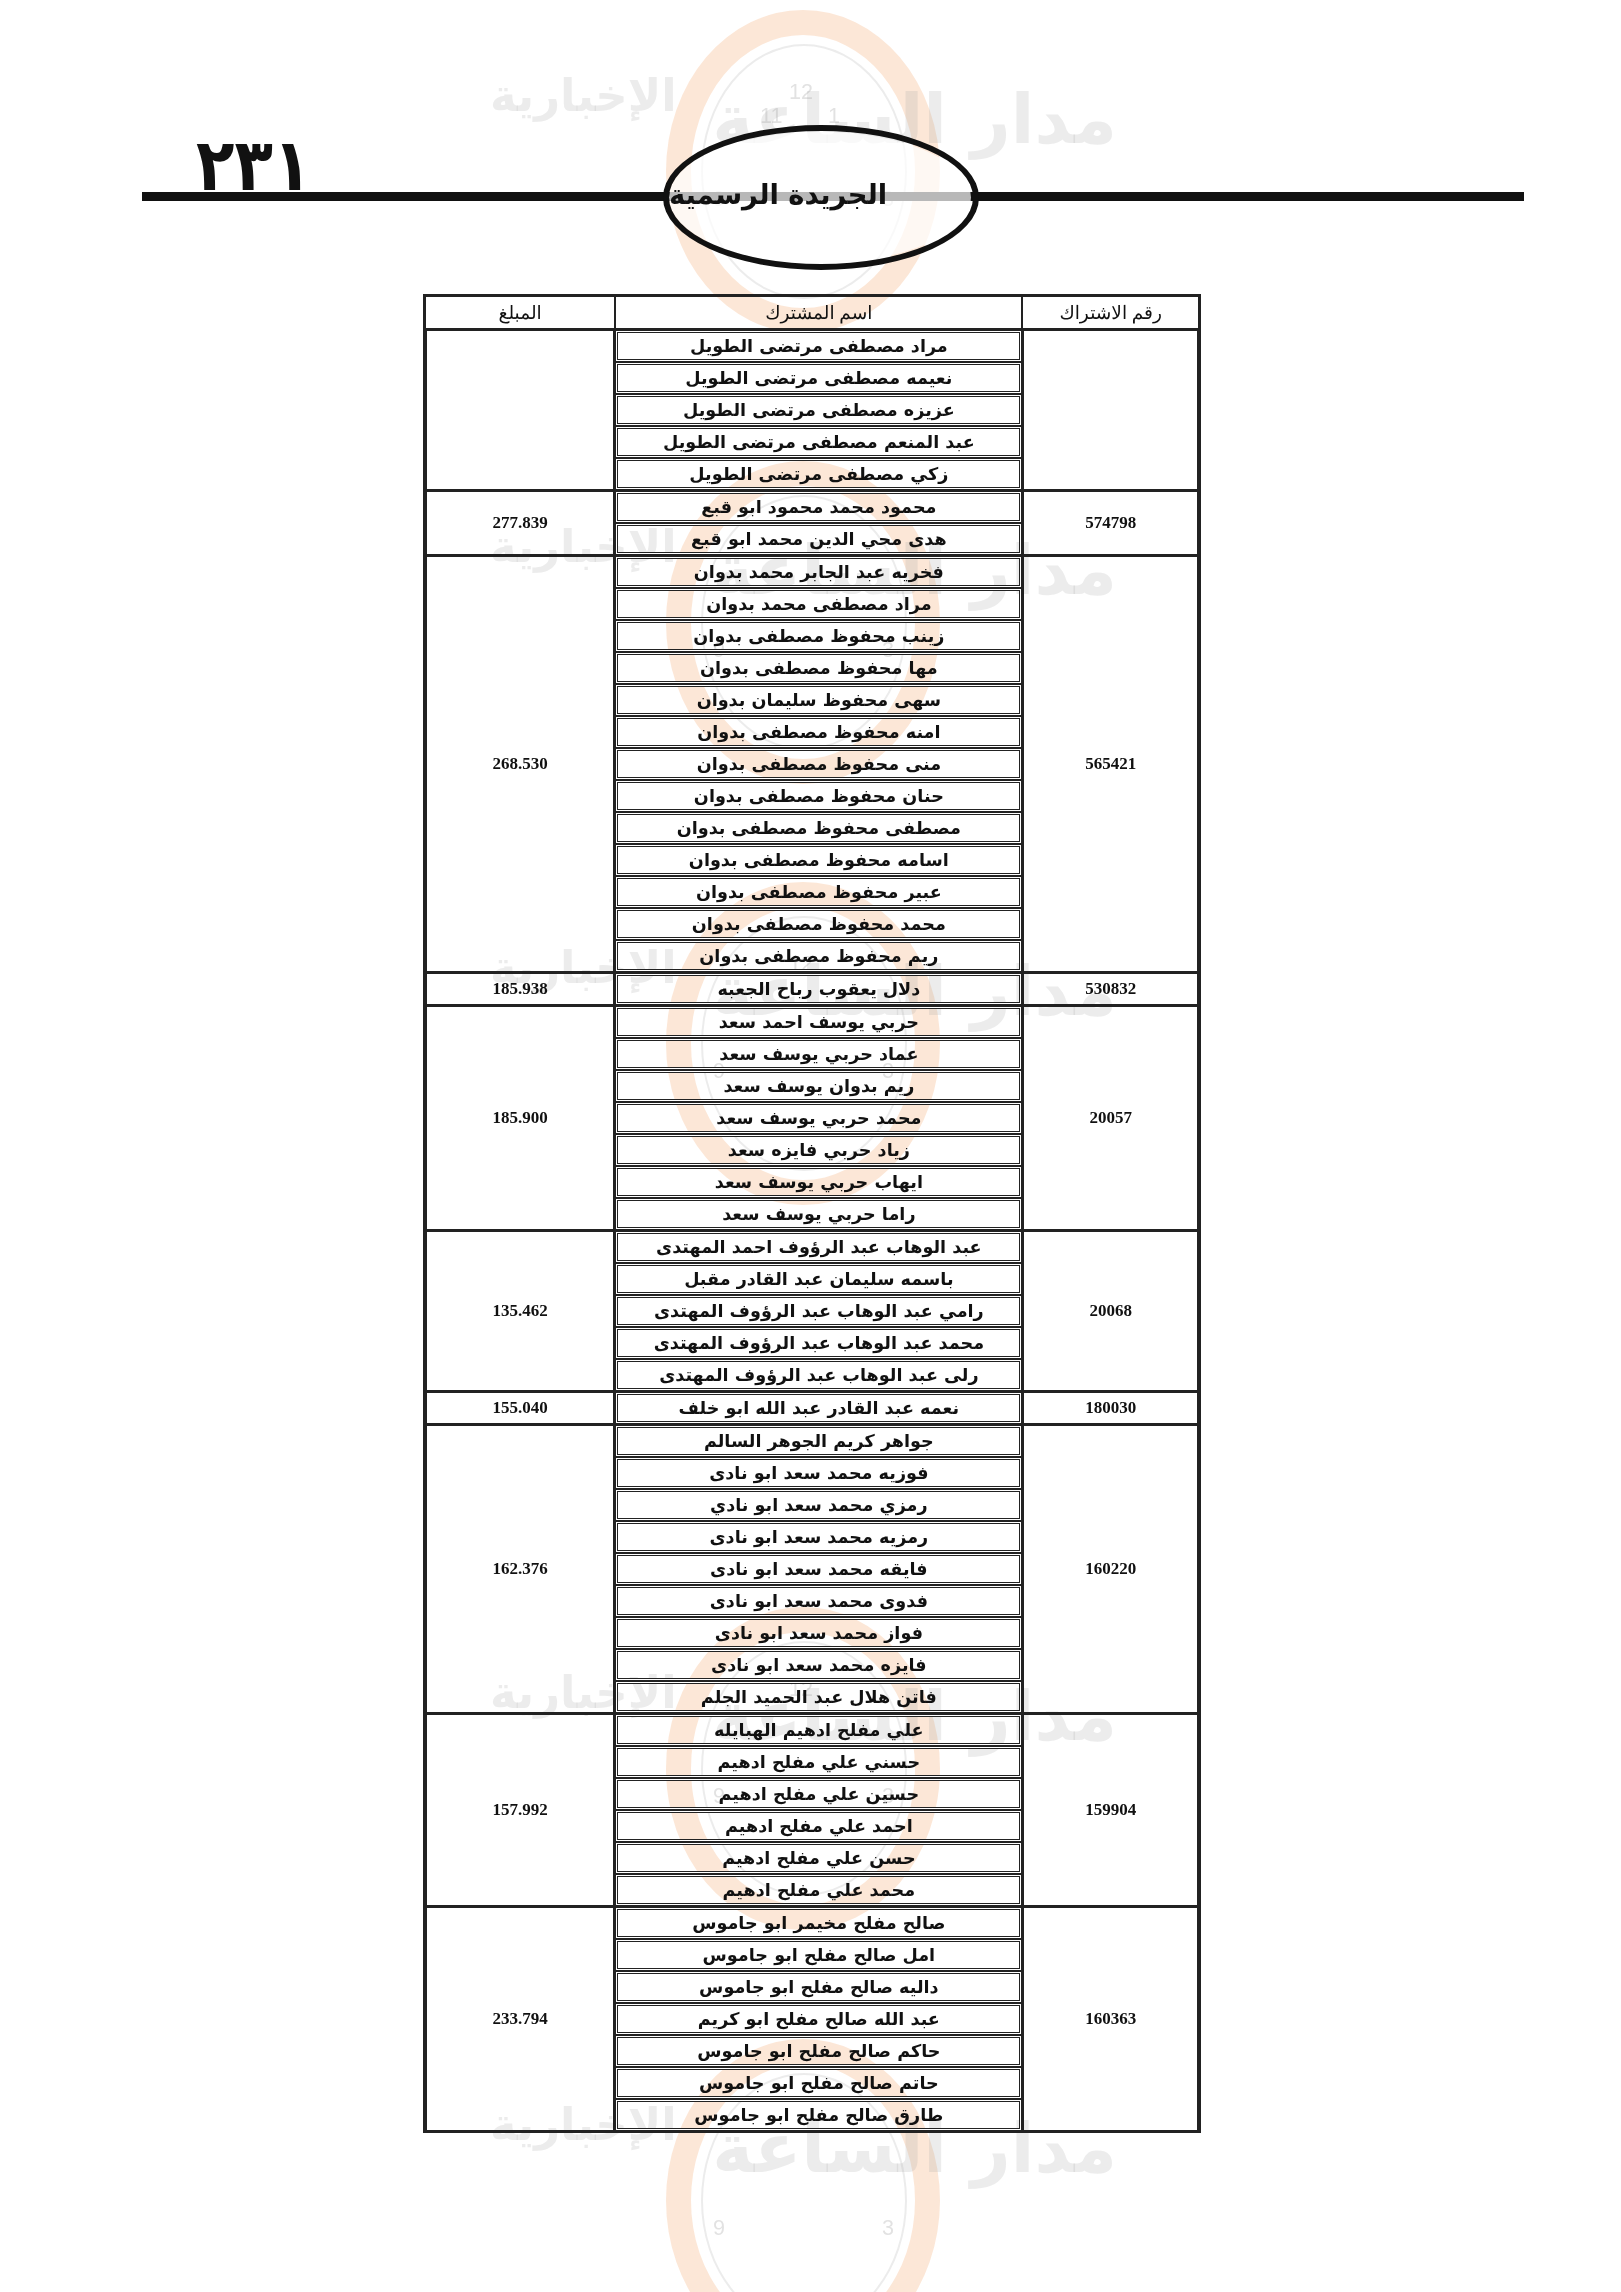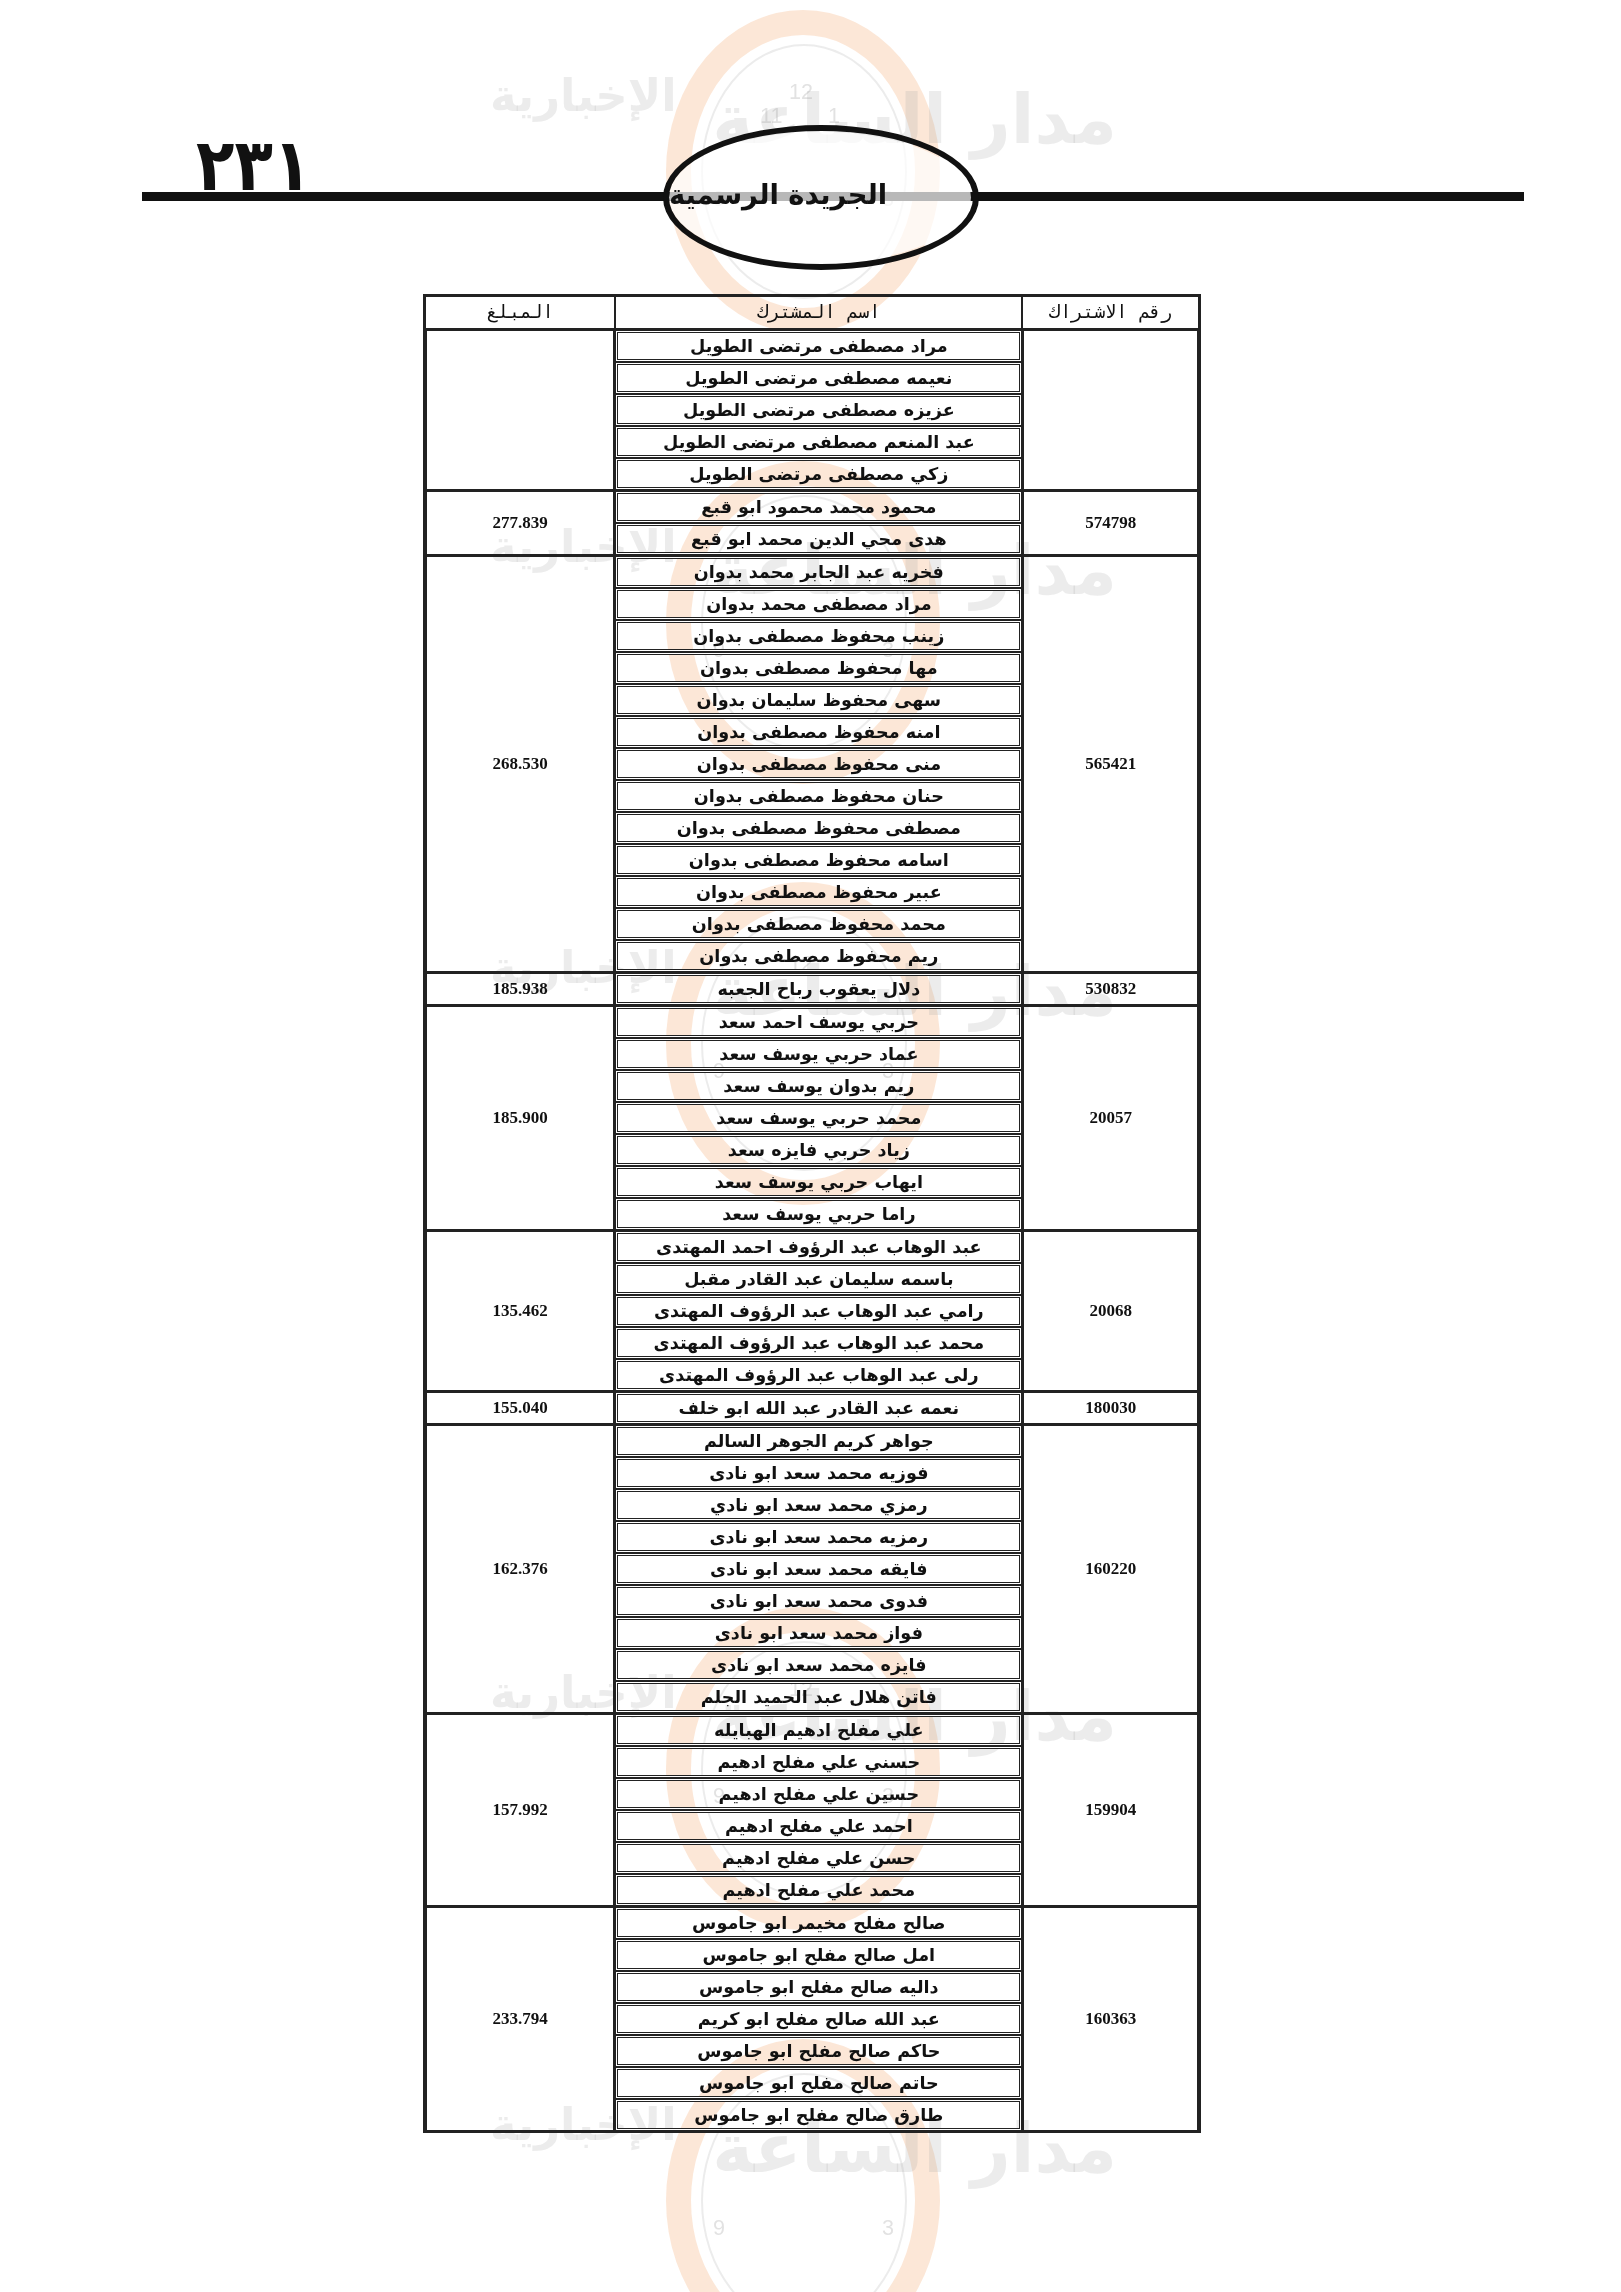--- a/index.html
+++ b/index.html
@@ -43,21 +43,21 @@
     }
 
     
     .ledger {
       position: absolute; left: 423px; top: 294px; width: 778px; z-index: 2;
       border: 2.9px double #222; box-sizing: border-box;
     }
     .ledger table { width: 100%; border-collapse: separate; border-spacing: 0; direction: rtl; }
     .ledger th, .ledger td { border: 1px solid #222; padding: 0; text-align: center; vertical-align: middle; }
     .ledger th {
-      height: 31px; font-family: Liberation Mono, monospace; font-weight: normal; font-size: 18.6px;
+      height: 31px; font-family: Liberation Serif, serif; font-weight: normal; font-size: 18.6px;
       border-bottom: 2.9px double #222;
     }
     .col-sub { width: 176px; }
     .col-name { width: 406px; }
     .col-amt { width: 190px; }
     .num {
       font-family: "Liberation Serif", serif; font-weight: bold; font-size: 17px;
       border-left: 2.9px double #222 !important; border-right: 2.9px double #222 !important;
     }
     .group-first td { border-top: 2.9px double #222; }

